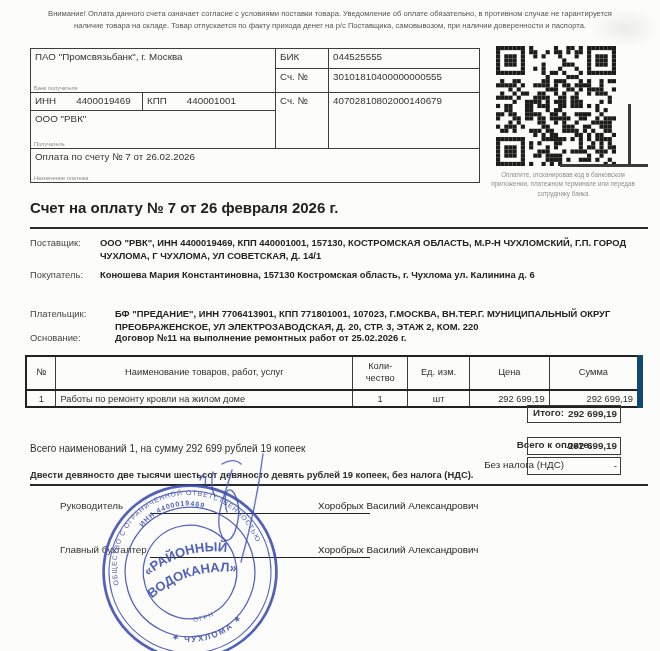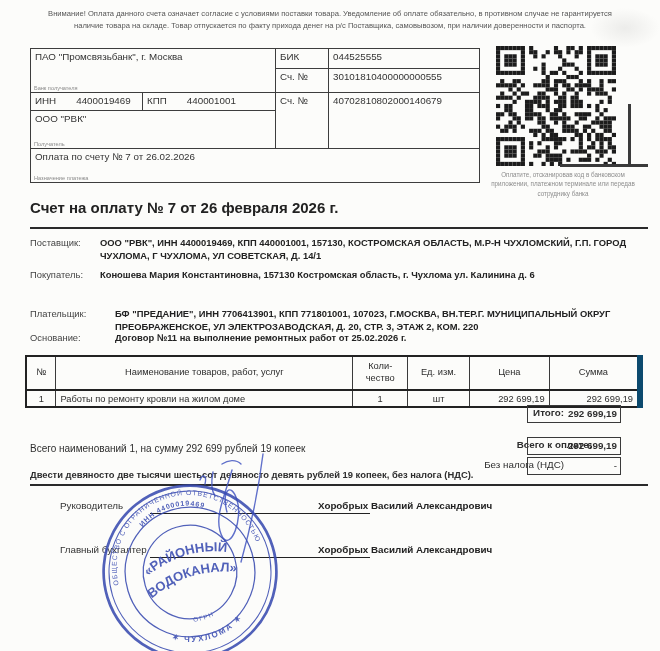--- a/index.html
+++ b/index.html
@@ -48,21 +48,21 @@
   .totrow .tval{position:absolute;left:527px;width:86px;text-align:right;padding:0 3px;
        border:1px solid #3a3a3a;box-sizing:content-box;}
   .bold{font-weight:bold;}
   .summary{position:absolute;left:30px;top:443px;font-size:10px;}
   .words{position:absolute;left:30px;top:469px;font-size:9.4px;font-weight:bold;}
   .words-rule{position:absolute;left:30px;top:484px;width:618px;height:1.6px;background:#2a2a2a;}
   
   .sig{position:absolute;left:60px;width:560px;height:18px;font-size:9.8px;}
   .sig .slabel{position:absolute;left:0;top:0;color:#333;}
   .sig .sline{position:absolute;left:90px;top:13px;width:220px;height:1px;background:#222;}
-  .sig .sname{position:absolute;left:258px;top:0;font-weight:bold;color:#222;}
+  .sig .sname{position:absolute;left:258px;top:0;font-weight:normal;color:#222;}
   .stamp{position:absolute;left:100px;top:482px;width:180px;height:180px;
        transform:rotate(-17deg);opacity:.88;}
   .handwriting{position:absolute;left:170px;top:450px;width:150px;height:120px;}
 </style>
 </head>
 <body>
 
 <div class="doc">
   <div class="scan-smudge"></div>
 

